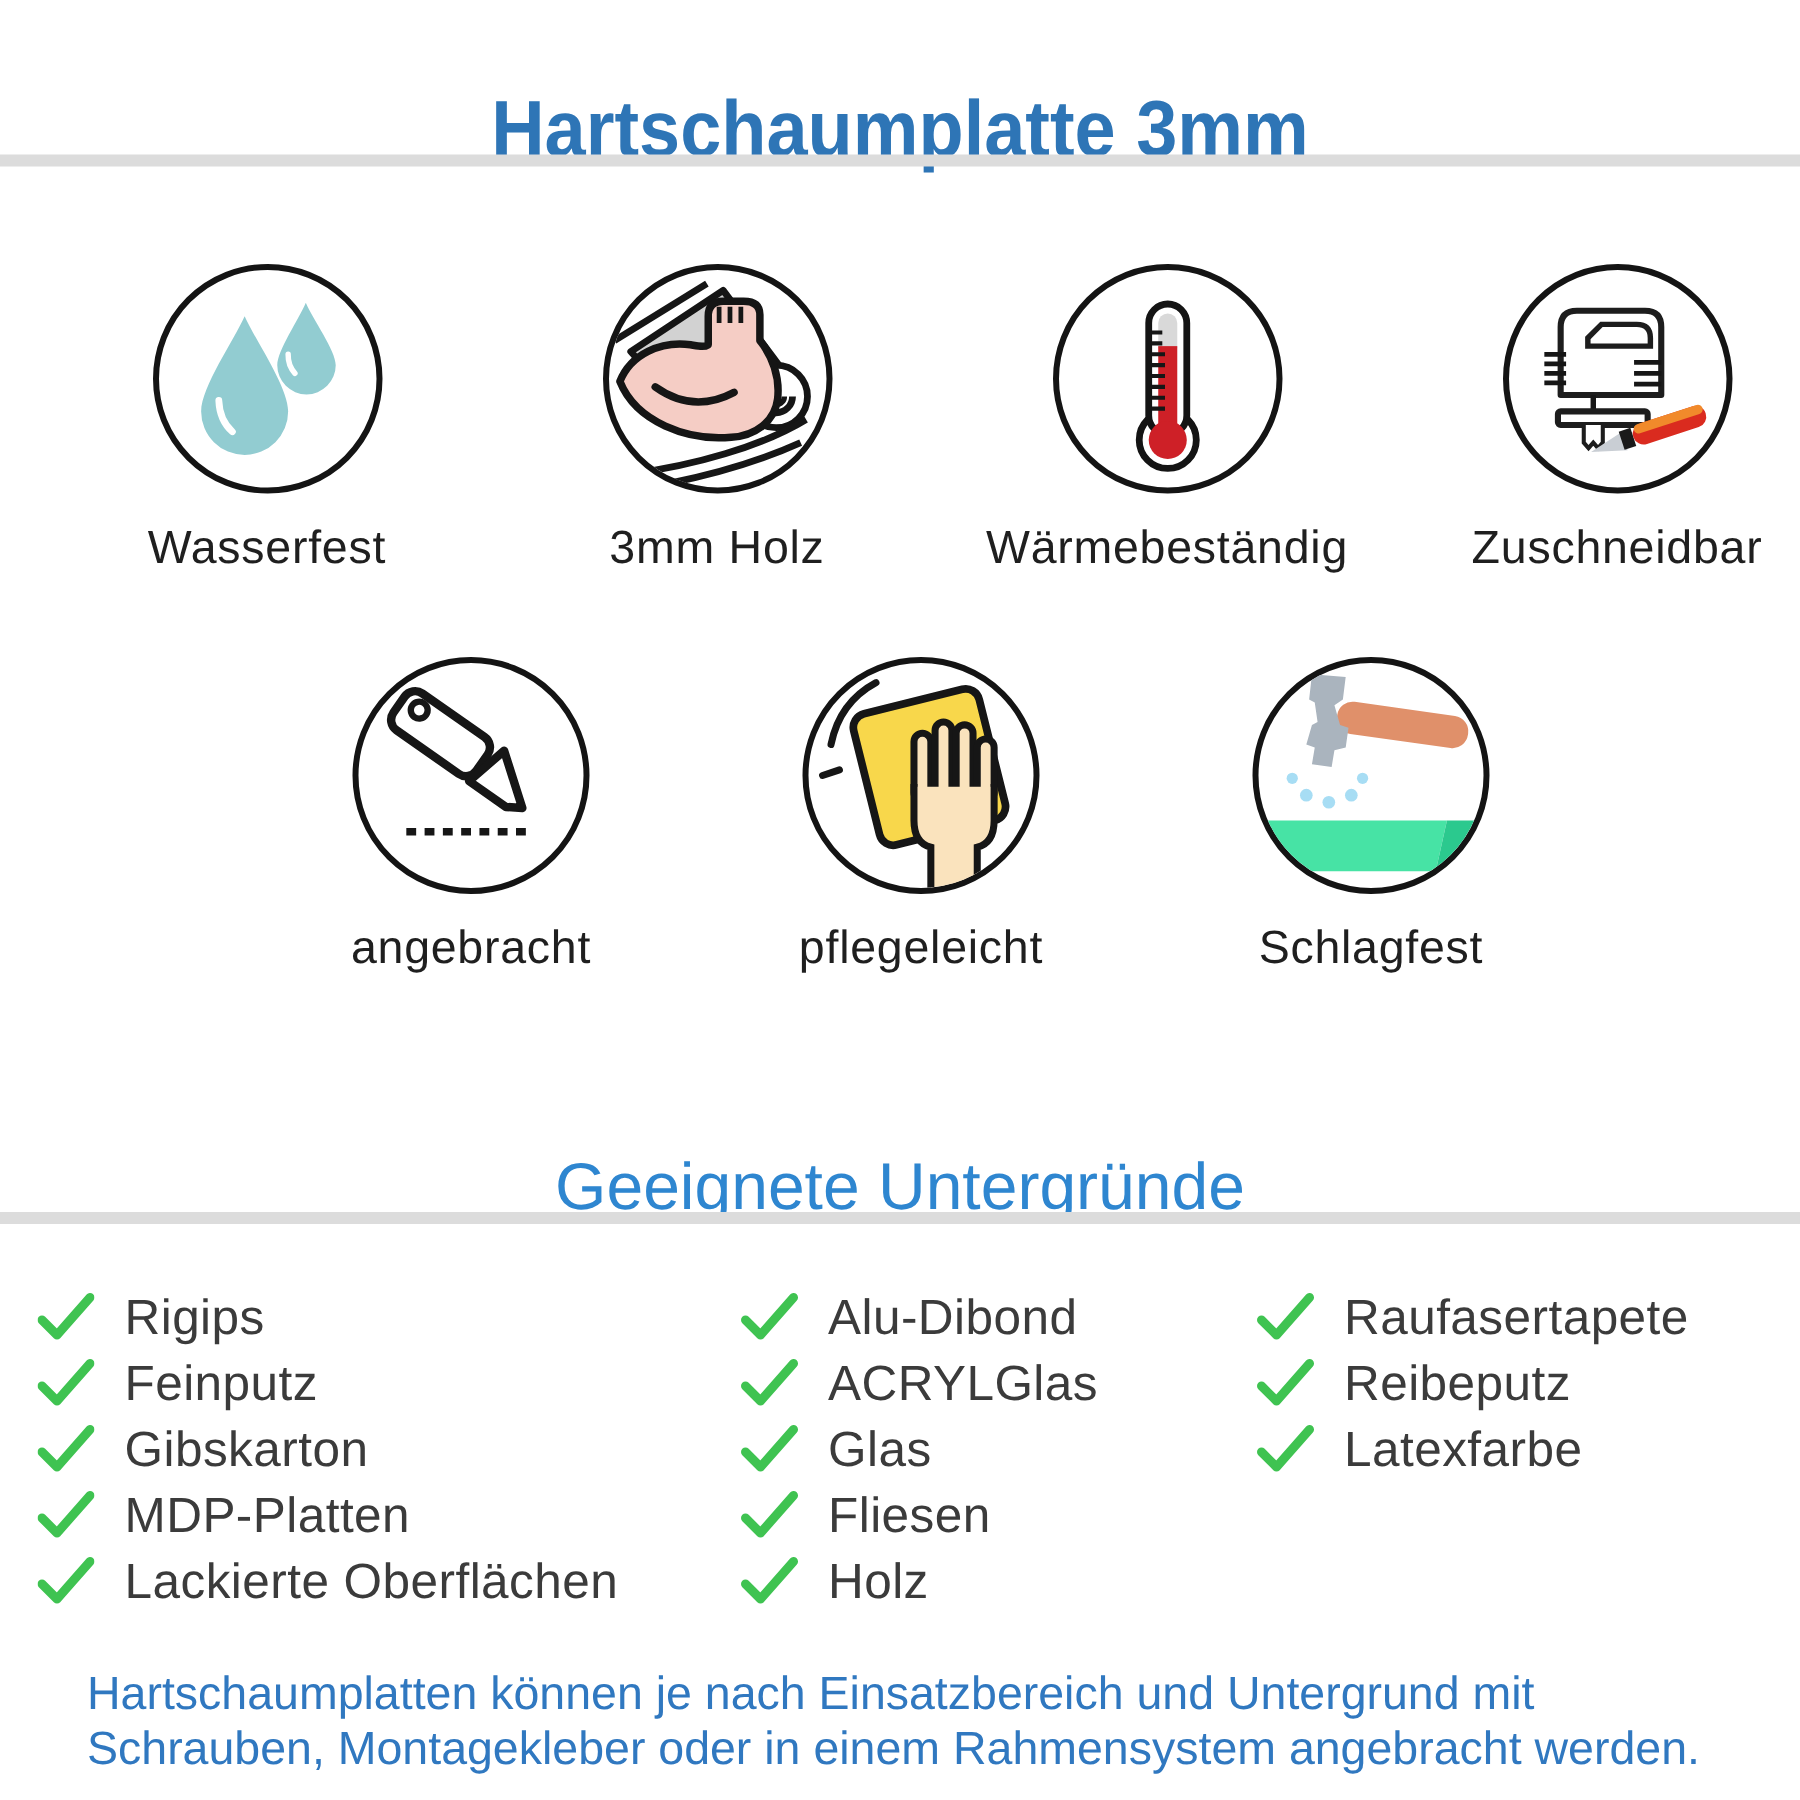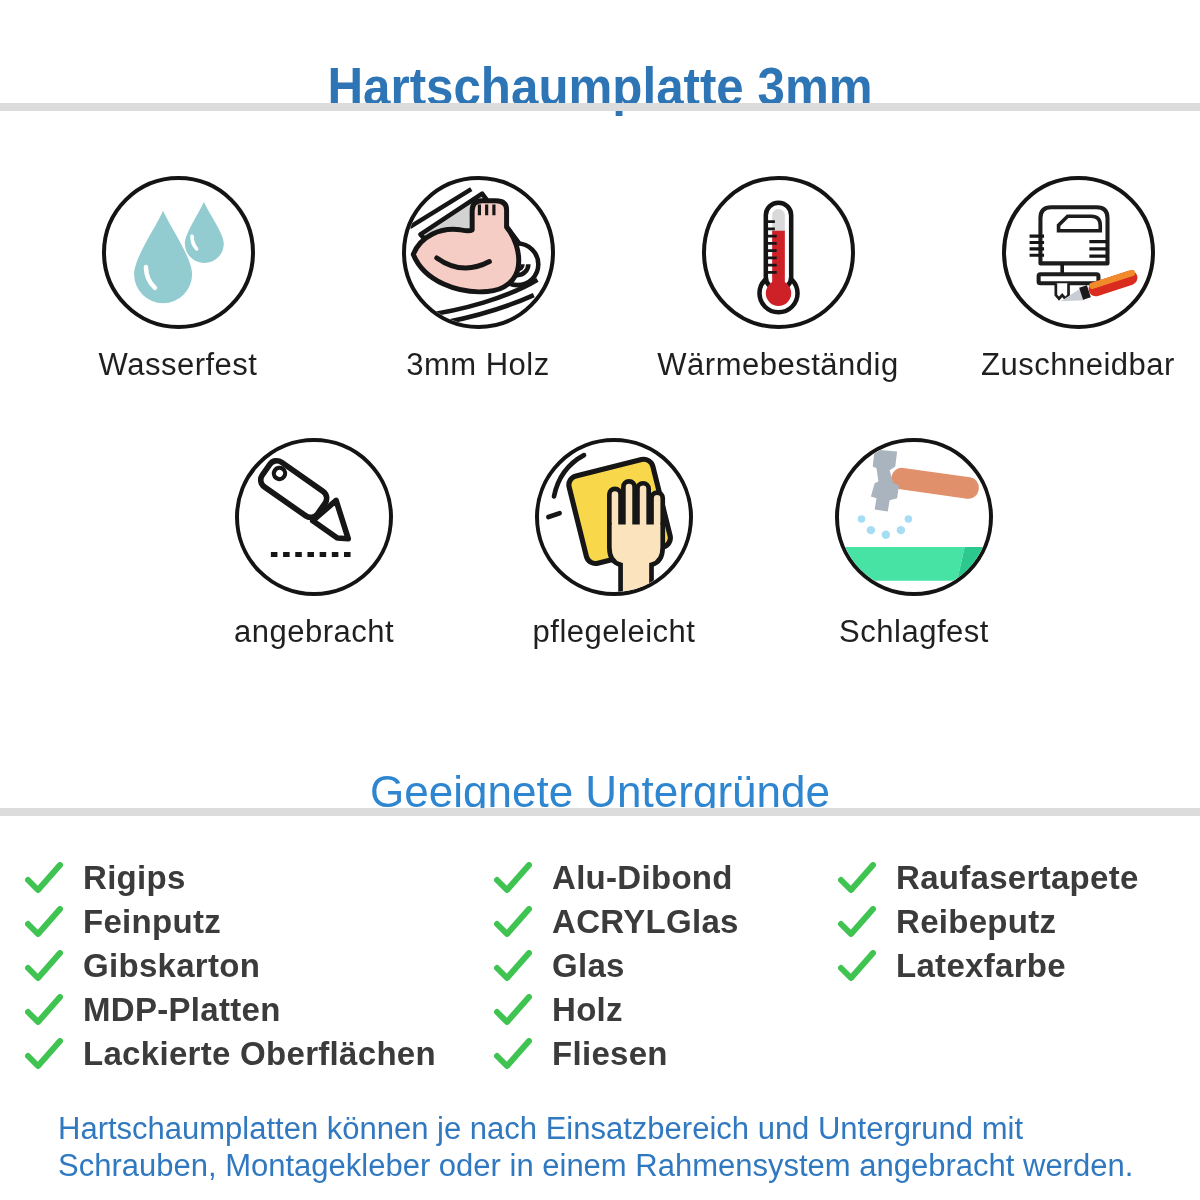--- a/index.html
+++ b/index.html
@@ -17,21 +17,21 @@
   .feat{width:300px;display:flex;flex-direction:column;align-items:center;}
   .circle{width:145px;height:145px;border:4px solid #141414;border-radius:50%;
           background:#fff;overflow:hidden;position:relative;}
   #feat-row-2 .circle{width:150px;height:150px;}
   .circle svg{position:absolute;left:0;top:0;width:100%;height:100%;}
   .feat-label{margin-top:18px;font-size:31px;color:#1f1f1f;letter-spacing:.5px;white-space:nowrap;}
   .section-title{position:absolute;top:733px;left:0;width:1200px;text-align:center;
           font-size:44px;font-weight:normal;color:var(--section_blue);line-height:1.0;}
   .col{position:absolute;top:856px;}
   #col-1{left:25px;} #col-2{left:494px;} #col-3{left:838px;text-align:right;}
-  .chk-item{display:flex;align-items:center;height:44px;font-weight:bold;}
+  .chk-item{display:flex;align-items:center;height:44px;}
   .chk-item svg{width:38px;height:32px;flex:0 0 38px;}
   .chk-text{margin-left:20px;font-size:33px;color:#3b3b3b;letter-spacing:.3px;white-space:nowrap;}
   .footer{position:absolute;left:58px;top:1110px;font-size:31px;line-height:37px;
           color:var(--footer_blue);}
   .k{stroke:#161616;fill:none;}
 </style>
 </head>
 <body>
 
 <div id="canvas">
@@ -215,27 +215,27 @@
       <div class="chk-item">
         <svg viewBox="0 0 38 32">
           <path d="M3,18 L13,28 L35,3" fill="none" stroke="var(--check_green)" stroke-width="6" stroke-linecap="round" stroke-linejoin="round"></path>
         </svg>
         <span class="chk-text">Glas</span>
       </div>
       <div class="chk-item">
         <svg viewBox="0 0 38 32">
           <path d="M3,18 L13,28 L35,3" fill="none" stroke="var(--check_green)" stroke-width="6" stroke-linecap="round" stroke-linejoin="round"></path>
         </svg>
+        <span class="chk-text">Fliesen</span>
+      </div>
+      <div class="chk-item">
+        <svg viewBox="0 0 38 32">
+          <path d="M3,18 L13,28 L35,3" fill="none" stroke="var(--check_green)" stroke-width="6" stroke-linecap="round" stroke-linejoin="round"></path>
+        </svg>
         <span class="chk-text">Holz</span>
-      </div>
-      <div class="chk-item">
-        <svg viewBox="0 0 38 32">
-          <path d="M3,18 L13,28 L35,3" fill="none" stroke="var(--check_green)" stroke-width="6" stroke-linecap="round" stroke-linejoin="round"></path>
-        </svg>
-        <span class="chk-text">Fliesen</span>
       </div>
     </div>
   <div class="col" id="col-3">
       <div class="chk-item">
         <svg viewBox="0 0 38 32">
           <path d="M3,18 L13,28 L35,3" fill="none" stroke="var(--check_green)" stroke-width="6" stroke-linecap="round" stroke-linejoin="round"></path>
         </svg>
         <span class="chk-text">Raufasertapete</span>
       </div>
       <div class="chk-item">

